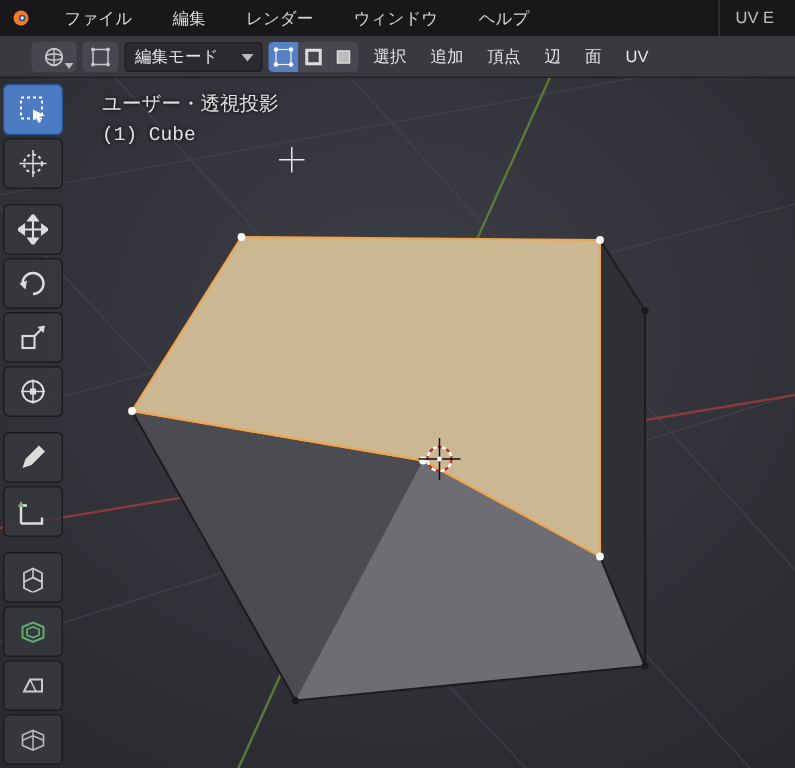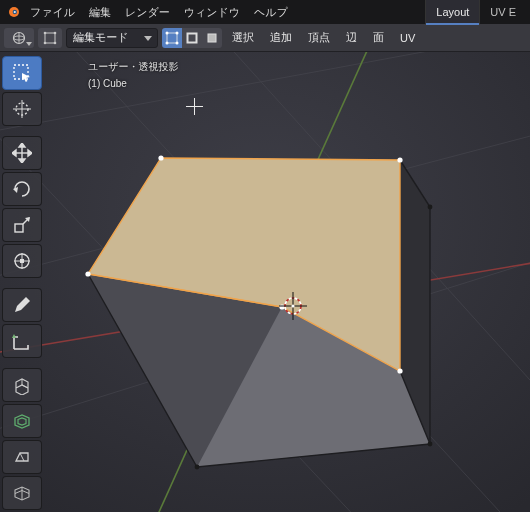--- a/index.html
+++ b/index.html
@@ -1,41 +1,41 @@
 <!DOCTYPE html>
 <html><head>
 <meta charset="utf-8">
 <style>
   * { box-sizing: border-box; margin: 0; padding: 0; font-family: sans-serif; }
   html, body { width: 530px; height: 512px; overflow: hidden; background: #29292e; }
 
   
   .top-menu {
     display: flex; align-items: center; height: 24px; background: #18181a;
-    color: #d8d8d8; font-size: 11px; padding: 0 4px; gap: 2px;
+    color: #d8d8d8; font-size: 11px; padding: 0 4px; gap: 15px;
   }
   .top-menu .app-icon { width: 18px; height: 18px; display:flex; align-items:center; justify-content:center; }
   .top-menu .item { padding: 0 6px; cursor: pointer; }
   .top-menu .spacer { flex: 1; }
   .workspace-tabs { display: flex; align-items: stretch; height: 100%; }
   .workspace-tabs .tab {
     padding: 0 10px; display:flex; align-items:center; font-size: 11px; color: #c0c0c0;
     border-left: 1px solid #333; position: relative; cursor: pointer;
   }
   .workspace-tabs .tab.active {
     background: #2c2c33; color: #e8e8e8;
   }
   .workspace-tabs .tab.active::after {
     content:""; position:absolute; left:0; right:0; bottom:-1px; height:2px; background:#5680c2;
   }
 
   
   .editor-header {
     display: flex; align-items: center; height: 28px; background: #39393f;
-    padding: 0 4px; gap: 4px; color: #e6e6e6; font-size: 11px; border-bottom: 1px solid #202024;
+    padding: 0 21px; gap: 4px; color: #e6e6e6; font-size: 11px; border-bottom: 1px solid #202024;
   }
   .hdr-btn {
     height: 20px; min-width: 20px; border-radius: 3px; background: #47474f;
     display:flex; align-items:center; justify-content:center; cursor:pointer;
     color:#e6e6e6;
   }
   .hdr-dropdown { background: #2a2a30; border: 1px solid #1e1e22; border-radius:3px;
     height: 20px; display:flex; align-items:center; padding: 0 18px 0 6px; position:relative; cursor:pointer; }
   .hdr-dropdown::after { content:""; position:absolute; right:5px; top:50%; transform:translateY(-40%);
     border-left:4px solid transparent; border-right:4px solid transparent; border-top:5px solid #bbb; }
@@ -59,24 +59,24 @@
   .tool-btn {
     width: 40px; height: 34px; background: rgba(55,55,62,0.9); border-radius:4px;
     display:flex; align-items:center; justify-content:center; cursor:pointer;
     border: 1px solid rgba(25,25,28,0.9);
   }
   .tool-btn.active { background: #4c7bc3; border-color:#2d5a9e; }
   .tool-sep { height: 6px; }
 
   
   .overlay-label {
-    position:absolute; left:88px; top:8px; font-size:10px; color:#e2e2e2; text-shadow:0 0 3px #000; z-index:3;
+    position:absolute; left:68px; top:8px; font-size:13px; color:#e2e2e2; text-shadow:0 0 3px #000; z-index:3;
     pointer-events:none;
   }
-  .overlay-label .line2 { margin-top:4px; }
+  .overlay-label .line2 { margin-top:4px;font-family:Liberation Mono, monospace; }
 
   
   .crosshair {
     position:absolute; width:17px; height:17px; z-index:4; pointer-events:none;
   }
   .crosshair::before, .crosshair::after {
     content:""; position:absolute; background:#eaeaea;
   }
   .crosshair::before { left:0; right:0; top:8px; height:1px; }
   .crosshair::after { top:0; bottom:0; left:8px; width:1px; }
@@ -94,21 +94,20 @@
         <circle cx="9.8" cy="8" r="1.1" fill="#e8f0fa"></circle>
       </svg>
   </span>
   <span class="item">ファイル</span>
   <span class="item">編集</span>
   <span class="item">レンダー</span>
   <span class="item">ウィンドウ</span>
   <span class="item">ヘルプ</span>
   <div class="spacer"></div>
   <div class="workspace-tabs">
-    <div class="tab active">Layout</div>
     <div class="tab">UV E</div>
   </div>
 </div>
 
 <div class="editor-header">
   <div class="hdr-btn" style="width:30px; position:relative;">
     <svg width="14" height="14" viewBox="0 0 14 14">
         <circle cx="7" cy="7" r="5.5" fill="none" stroke="#c8c8c8" stroke-width="1.2"></circle>
         <ellipse cx="7" cy="7" rx="5.5" ry="2" fill="none" stroke="#c8c8c8" stroke-width="0.9"></ellipse>
         <path d="M7 1.5 V12.5" stroke="#c8c8c8" stroke-width="0.9"></path>

